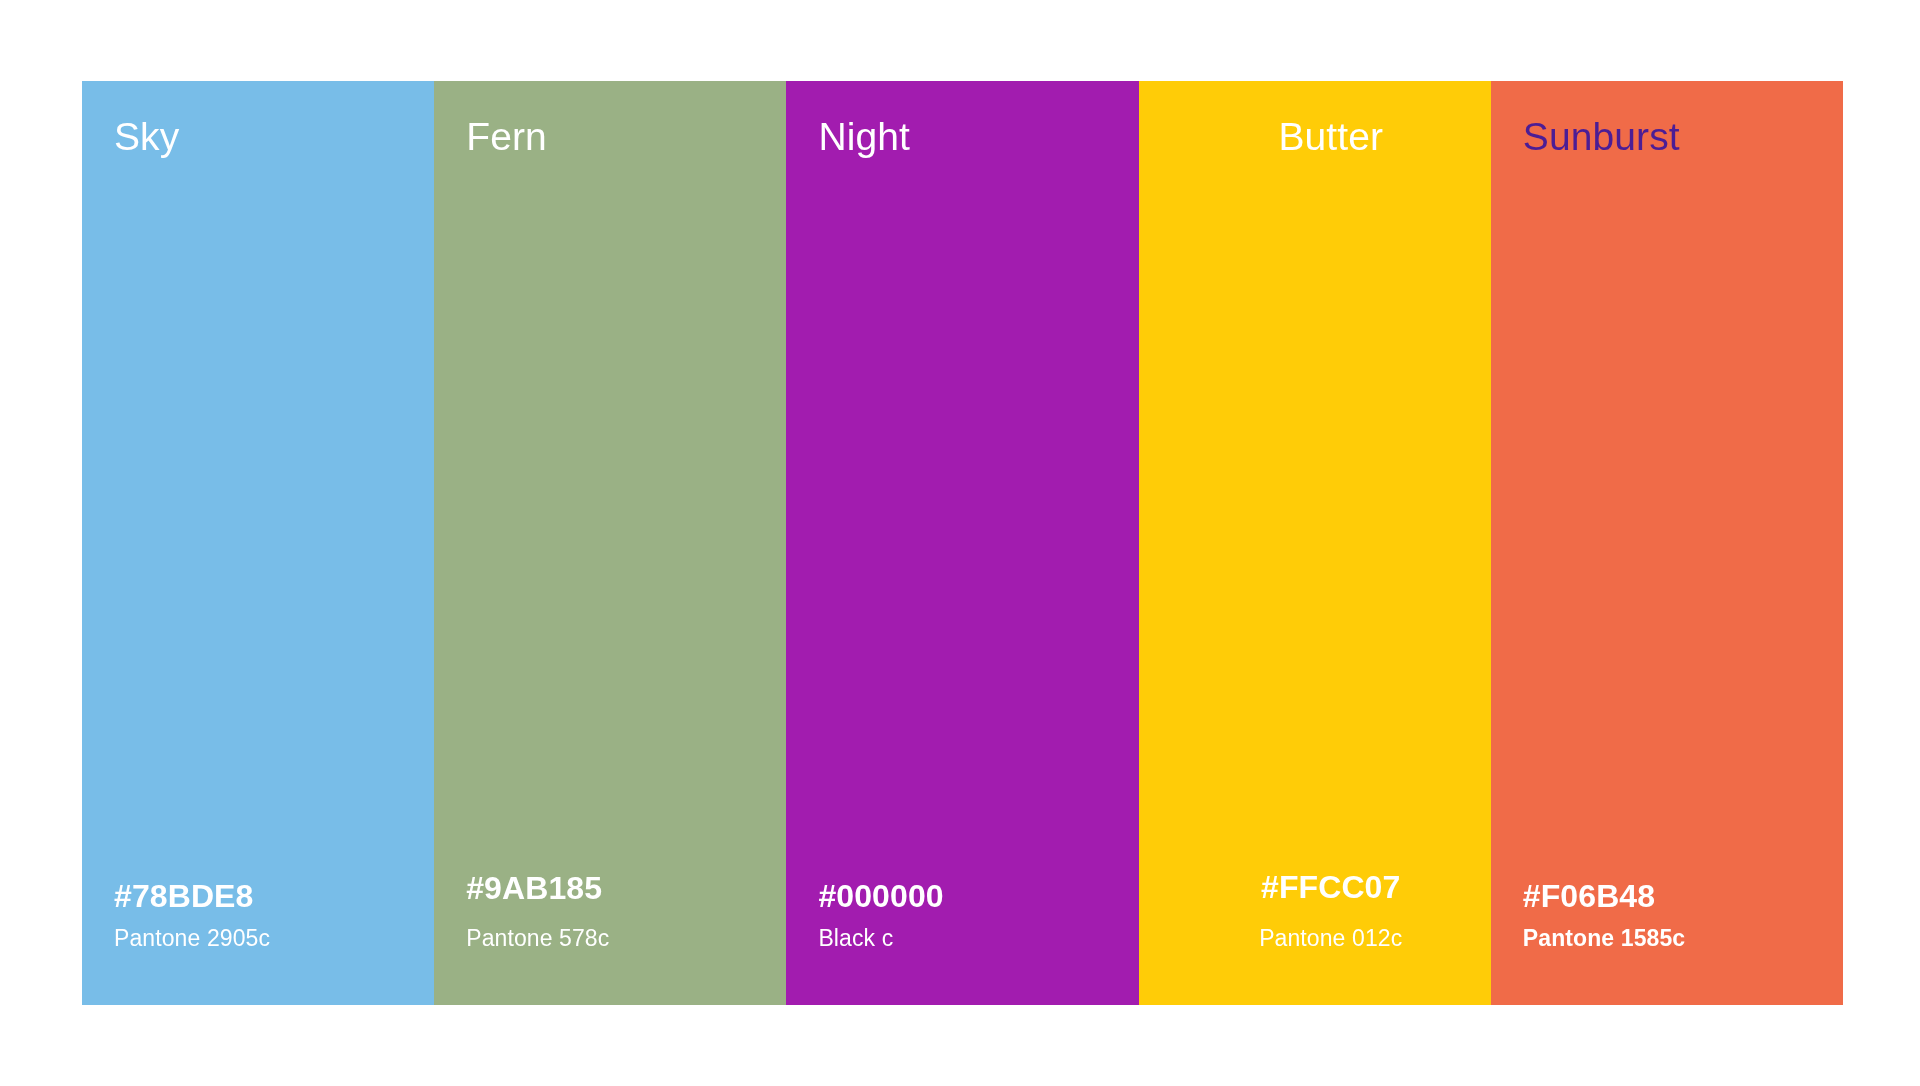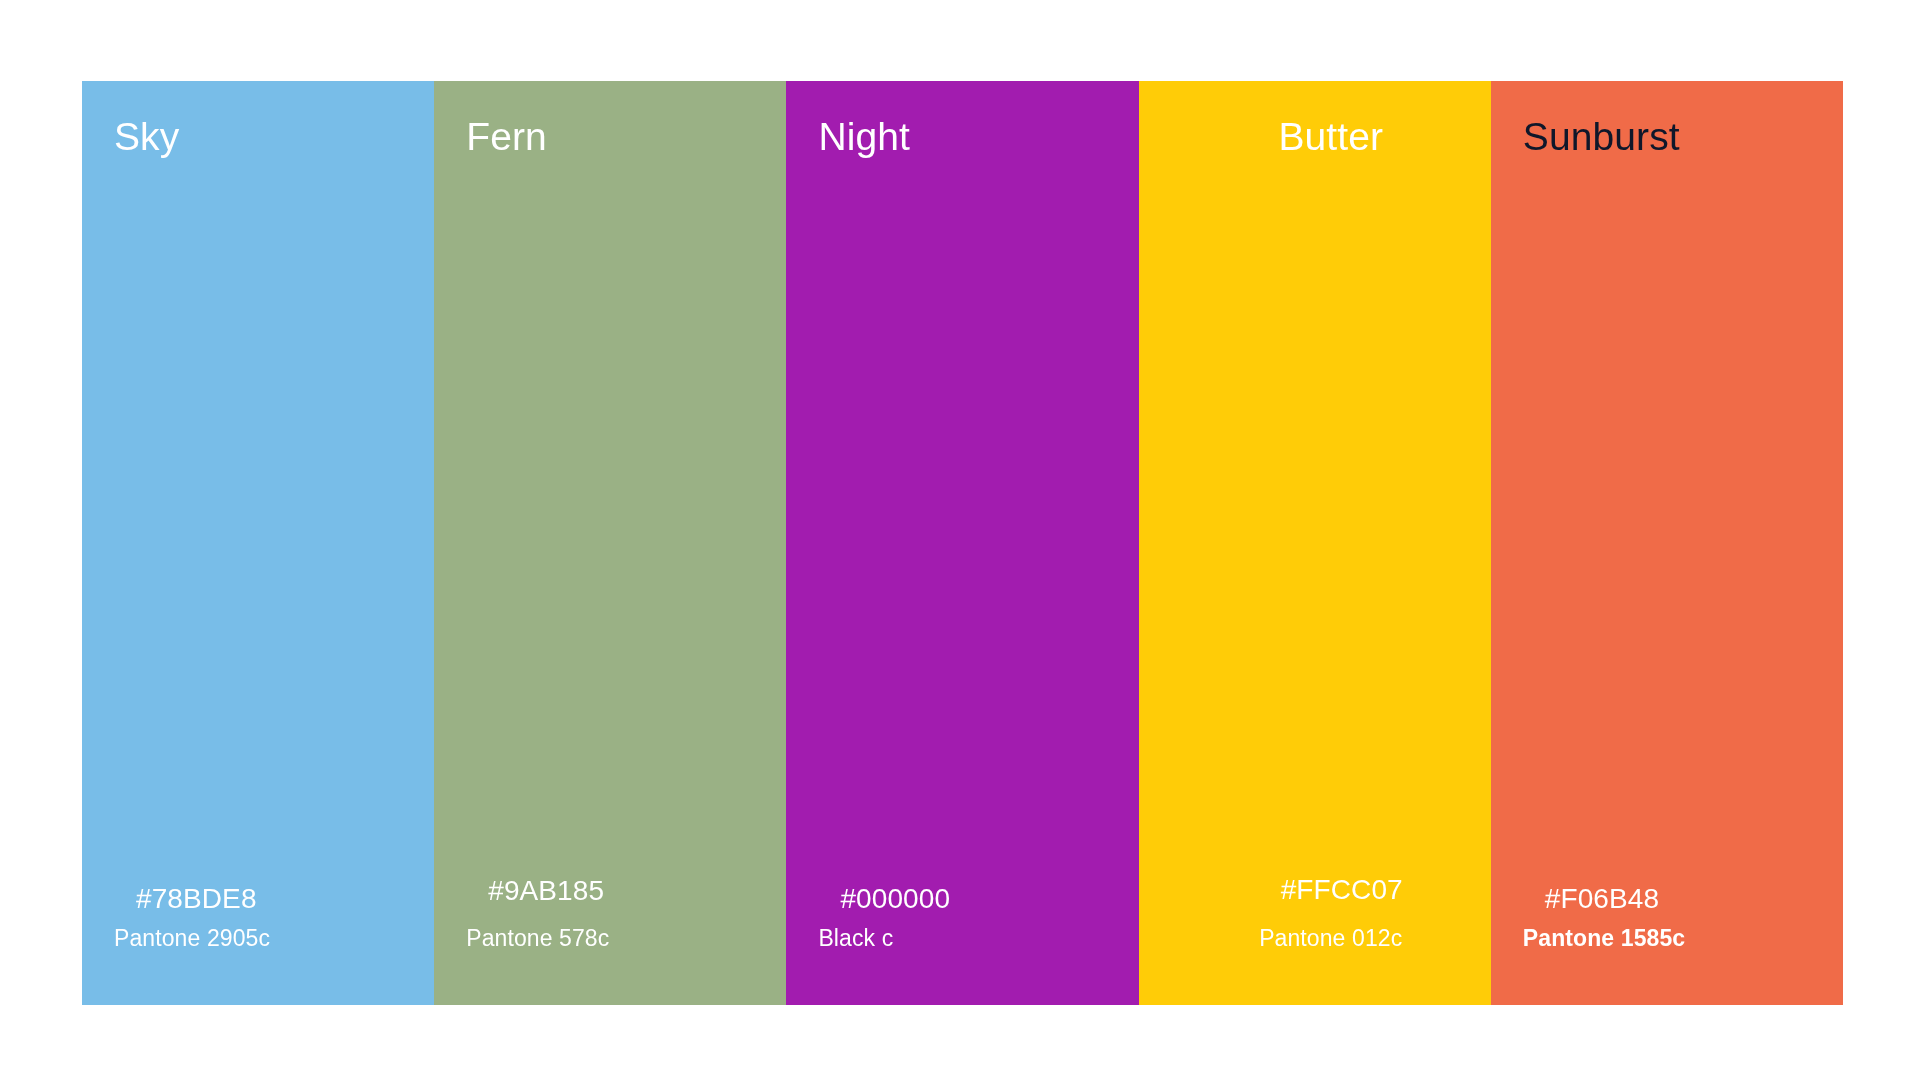--- a/index.html
+++ b/index.html
@@ -43,26 +43,25 @@
     letter-spacing: 0.1px;
     padding-left: 32px;
     white-space: nowrap;
   }
 
   .swatch-footer {
     padding-left: 32px;
   }
 
   .swatch-hex {
-    font-size: 28px;
-    font-weight: 400;
+    font-size: 32px;
+    font-weight: 700;
     line-height: 1.28;
     letter-spacing: 0.1px;
     white-space: nowrap;
-    margin-left: 22px;
   }
 
   .swatch-pantone {
     font-size: 23px;
     font-weight: 400;
     line-height: 1.28;
     letter-spacing: 0.1px;
     white-space: nowrap;
     margin-top: 7px;
   }
@@ -98,20 +97,20 @@
 
   <div class="swatch" style="background-color: rgb(255, 204, 7); text-align: center;">
     <div class="swatch-name" style="color: rgb(255, 255, 255);">Butter</div>
     <div class="swatch-footer">
       <div class="swatch-hex" style="color: rgb(255, 255, 255);">#FFCC07</div>
       <div class="swatch-pantone" style="color: rgb(255, 255, 255); margin-top: 16px;">Pantone 012c</div>
     </div>
   </div>
 
   <div class="swatch" style="background-color: rgb(240, 107, 72);">
-    <div class="swatch-name" style="color: #0f172a;">Sunburst</div>
+    <div class="swatch-name" style="color: #4c1d95;">Sunburst</div>
     <div class="swatch-footer">
       <div class="swatch-hex" style="color: rgb(255, 255, 255);">#F06B48</div>
       <div class="swatch-pantone" style="color: rgb(255, 255, 255); font-weight: bold;">Pantone 1585c</div>
     </div>
   </div>
 
 </div>
 
 </body></html>

